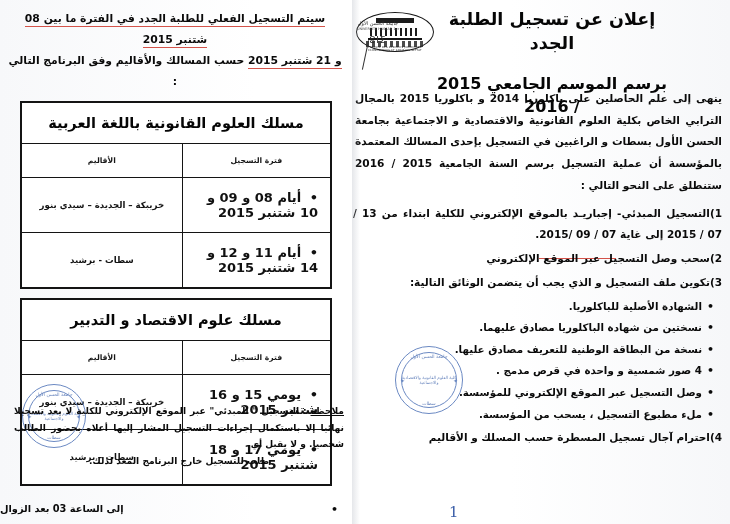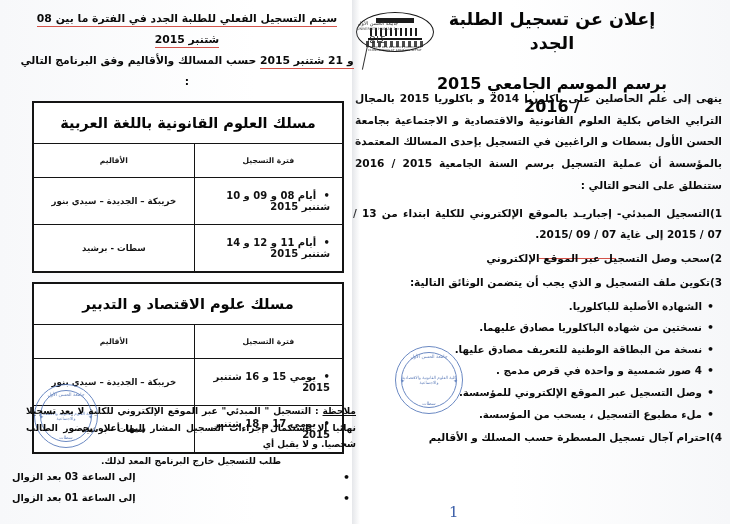--- a/index.html
+++ b/index.html
@@ -244,21 +244,21 @@
     left: 104px;
     font-size: 15px;
     color: #3b5ea8;
     font-family: "DejaVu Serif", "Liberation Serif", serif;
   }
 
   
   .left-col {
     position: absolute;
     top: 0;
-    left: 12px;
+    left: 0;
     width: 352px;
     height: 476px;
     direction: rtl;
     text-align: right;
   }
   .lede {
     margin: 8px 10px 0 8px;
     font-size: 10.8px;
     font-weight: bold;
     line-height: 1.95;
@@ -295,21 +295,21 @@
   }
   .cell-region {
     font-size: 8.6px;
     font-weight: bold;
     text-align: center;
     padding: 10px 4px;
     color: #111;
     width: 52%;
   }
   .cell-dates {
-    font-size: 10px;
+    font-size: 13px;
     font-weight: bold;
     text-align: right;
     padding: 10px 8px 10px 4px;
     color: #111;
     width: 48%;
   }
   .cell-dates .bul { margin-left: 4px; }
 
   .timing-block {
     margin: 14px 14px 0 0;

